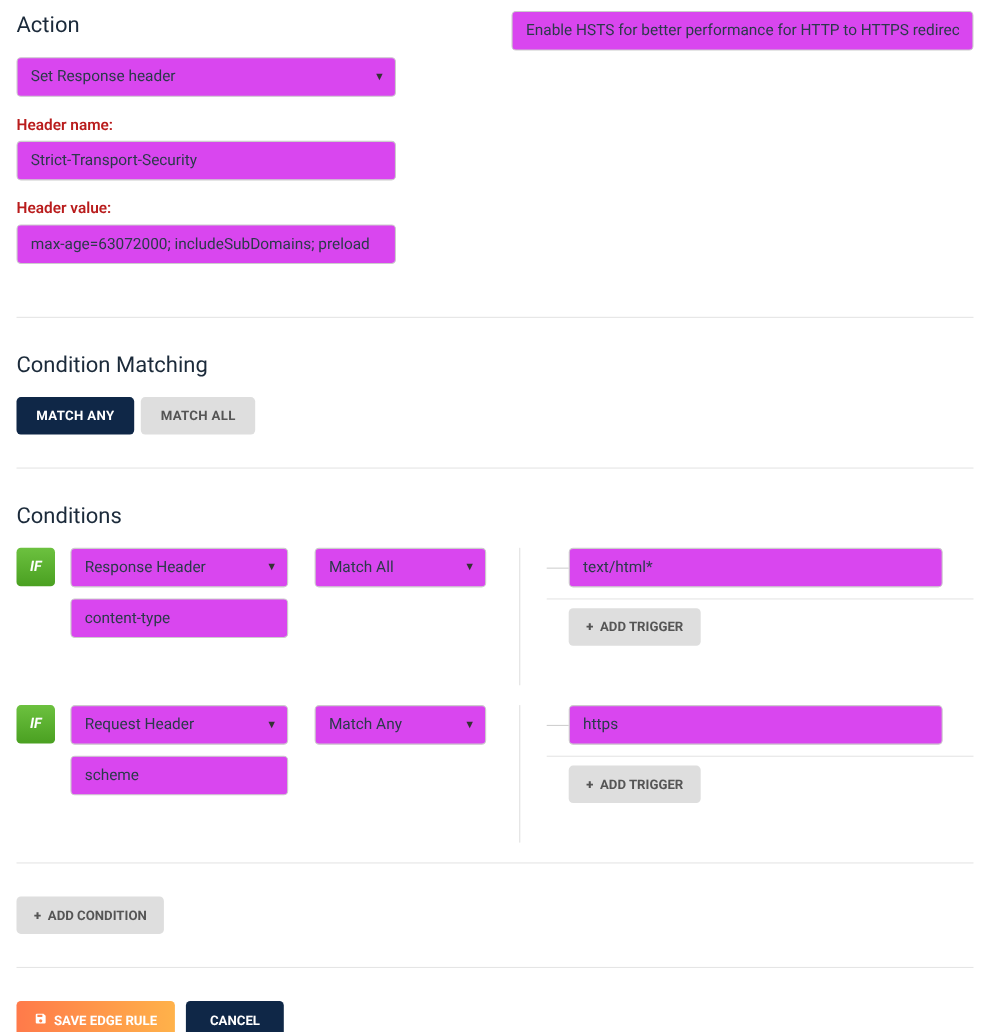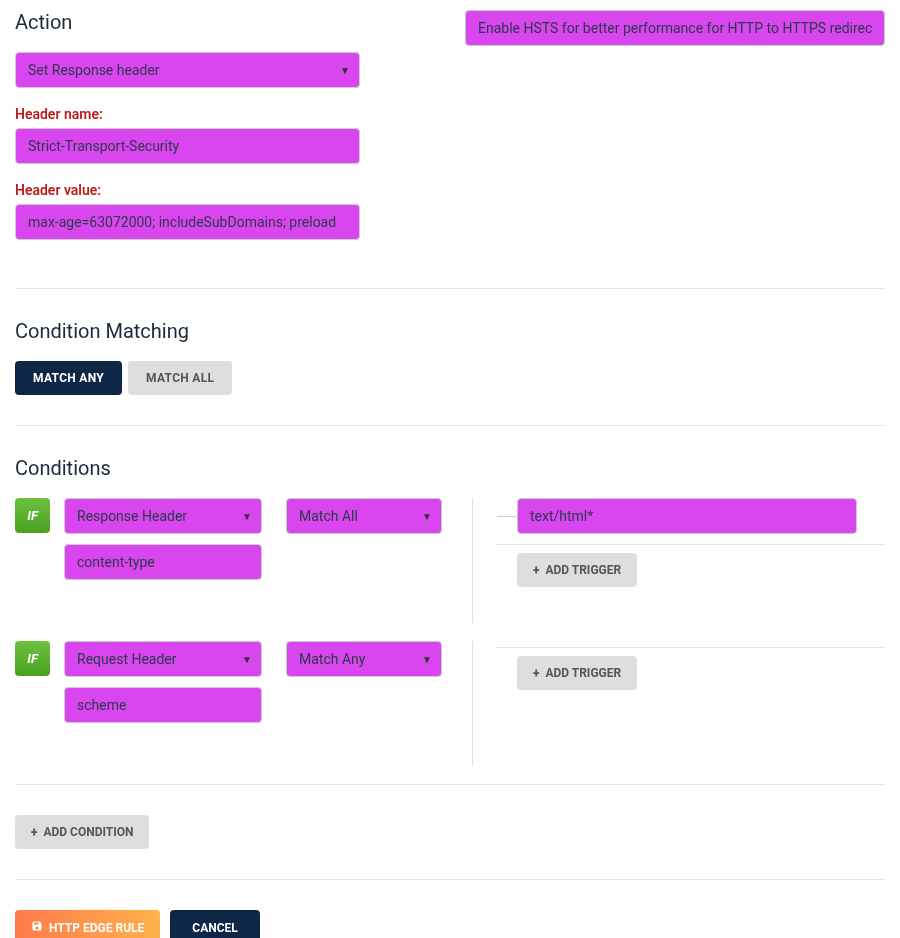--- a/index.html
+++ b/index.html
@@ -309,20 +309,24 @@
         <select class="select">
           <option>Match Any</option>
         </select>
         <span class="select-caret">▼</span>
       </div>
     </div>
     <input class="input input-small" value="scheme" style="">
   </div>
   <div class="cond-sep"></div>
   <div class="cond-right cond-right-inner">
+    <div class="trigger-row">
+      <div class="trigger-connector"></div>
+      <input class="input trigger-input" value="https" style="">
+    </div>
     <hr class="right-sep">
     <div class="add-trigger-wrap">
       <button class="btn-grey">
         <span class="icon-plus">+</span>
         <span>ADD TRIGGER</span>
       </button>
     </div>
   </div>
 </div>
 
@@ -335,19 +339,19 @@
 
 <hr class="sep">
 
 <div class="footer-btns">
   <button class="btn-save">
     <span>
       <svg width="12" height="12" viewBox="0 0 24 24" fill="#fff">
           <path d="M17 3H5a2 2 0 0 0-2 2v14a2 2 0 0 0 2 2h14a2 2 0 0 0 2-2V7l-4-4zm-5 16a3 3 0 1 1 0-6 3 3 0 0 1 0 6zm3-10H6V5h9v4z"></path>
         </svg>
     </span>
-    <span>HTTP EDGE RULE</span>
+    <span>SAVE EDGE RULE</span>
   </button>
   <button class="btn-cancel">CANCEL</button>
 </div>
 
 
 
 
 </body></html>

